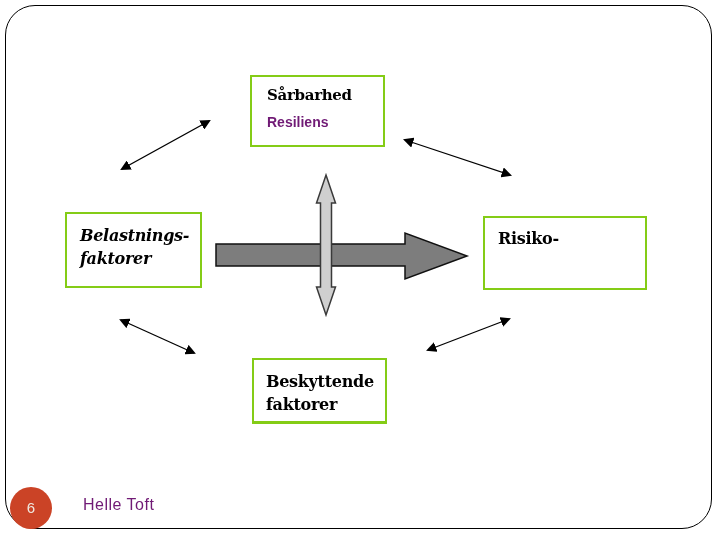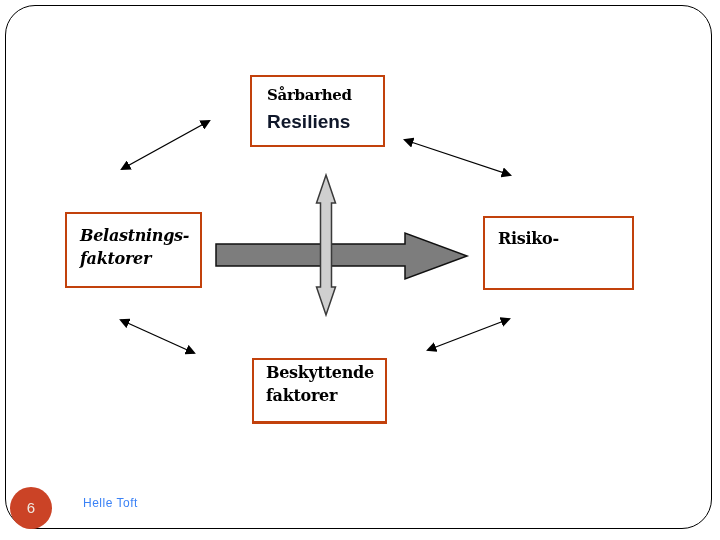--- a/index.html
+++ b/index.html
@@ -31,69 +31,69 @@
   .arrow-layer {
     position: absolute;
     left: 0;
     top: 0;
     width: 720px;
     height: 540px;
   }
   .dbox {
     position: absolute;
     background: #ffffff;
-    border: 2px solid #c2410c;
+    border: 2px solid #84cc16;
     box-sizing: border-box;
     color: #000000;
     font-weight: bold;
     text-align: left;
   }
   .dbox .line {
     white-space: nowrap;
   }
   .box-vulnerability {
     left: 250px; top: 75px;
     width: 135px; height: 72px;
     padding: 9px 4px 0 15px;
   }
   .box-vulnerability .line-small {
     font-size: 15px;
     line-height: 19px;
     font-family: "DejaVu Serif", serif;
     letter-spacing: -0.3px;
   }
   .box-vulnerability .line-big {
-    font-size: 19px;
+    font-size: 14px;
     line-height: 24px;
     margin-top: 5px;
-    color: #0f172a;
+    color: #701a75;
   }
   .box-load {
     left: 65px; top: 212px;
     width: 137px; height: 76px;
     padding: 10px 4px 0 13px;
     font-size: 16px;
     line-height: 23px;
     font-family: "DejaVu Serif", serif;
     letter-spacing: -0.3px;
     font-style: italic;
   }
   .box-risk {
     left: 483px; top: 216px;
-    width: 151px; height: 74px;
+    width: 164px; height: 74px;
     padding: 9px 4px 0 13px;
     font-size: 16px;
     line-height: 23px;
     font-family: "DejaVu Serif", serif;
     letter-spacing: -0.3px;
   }
   .box-protective {
     left: 252px; top: 358px;
     width: 135px; height: 66px;
-    padding: 1px 4px 0 12px;
+    padding: 10px 4px 0 12px;
     font-size: 16px;
     line-height: 23px;
     font-family: "DejaVu Serif", serif;
     letter-spacing: -0.3px;
     border-bottom-width: 3px;
   }
   .slide-number-badge {
     position: absolute;
     left: 10px;
     top: 487px;
@@ -103,23 +103,23 @@
     background: #cb4326;
     color: #efe9e0;
     font-size: 15px;
     line-height: 42px;
     text-align: center;
   }
   .footer-author {
     position: absolute;
     left: 83px;
     top: 496px;
-    font-size: 12px;
+    font-size: 16px;
     letter-spacing: 0.5px;
-    color: #3b82f6;
+    color: #701a75;
     text-align: right;
   }
 </style>
 </head>
 <body>
 
 <div class="stage">
 
   <div class="slide-frame"></div>
 

